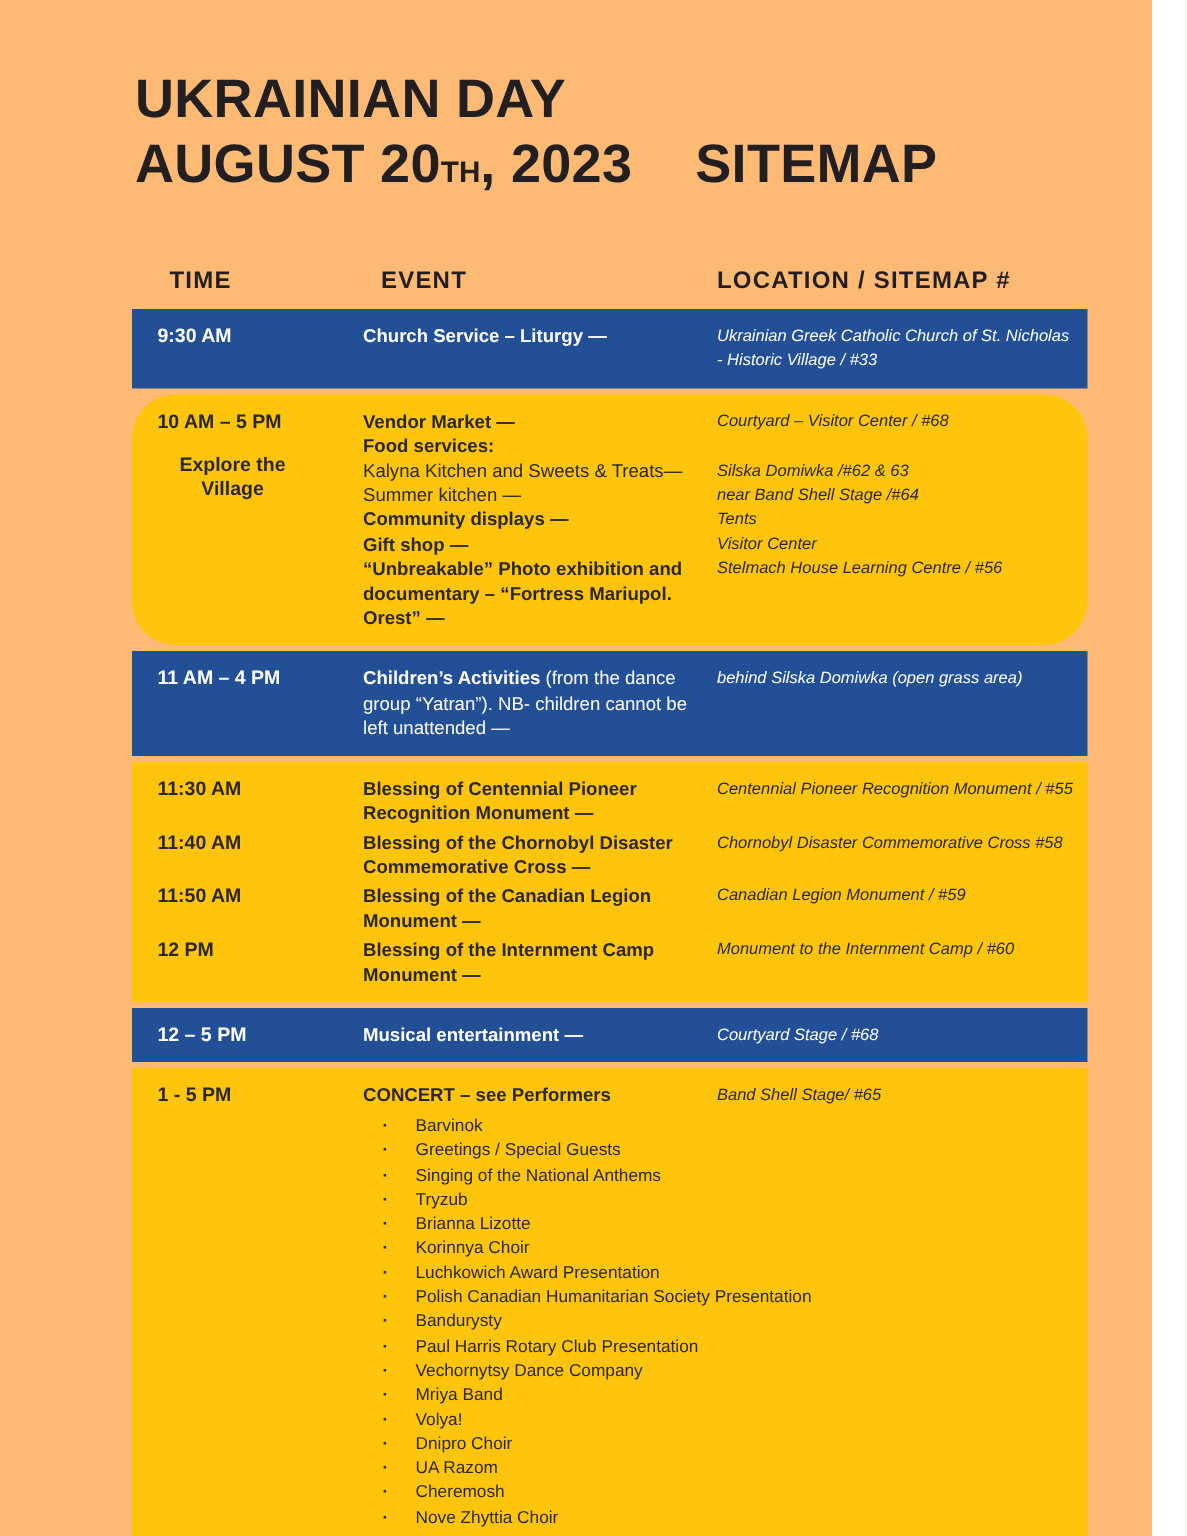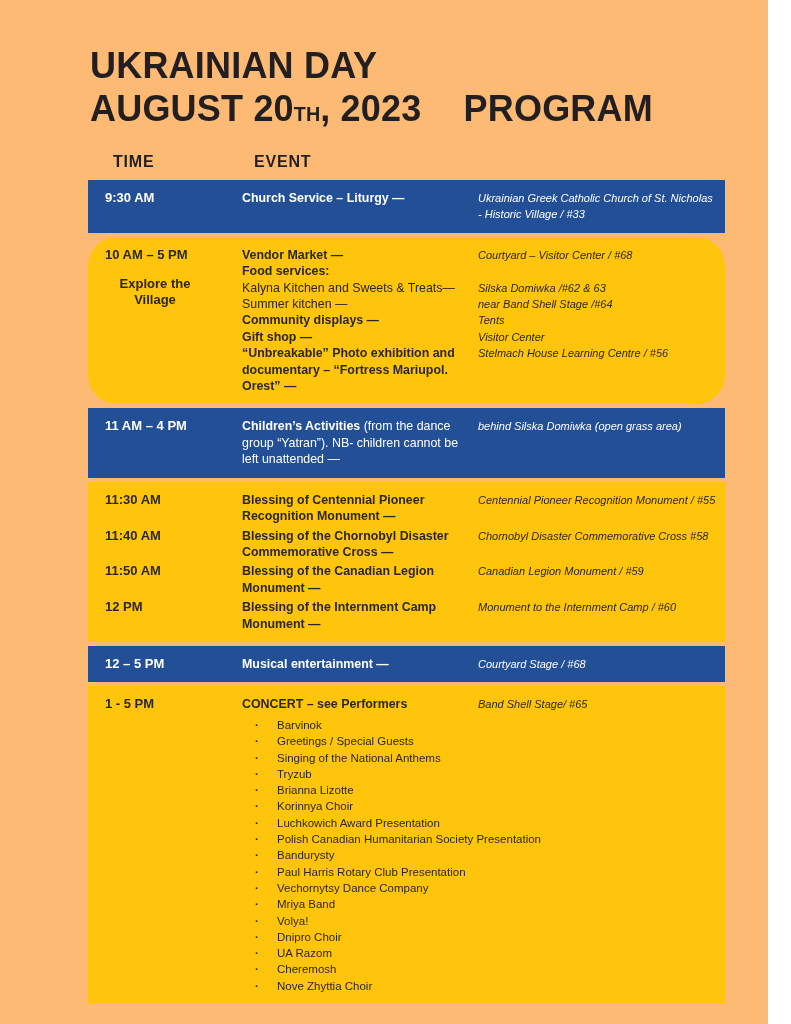--- a/index.html
+++ b/index.html
@@ -7,21 +7,21 @@
   .sheet { position:relative; width:768px; height:1024px; overflow:hidden; background:#fdba74; }
 
   
   .titles { margin:44px 0 0 90px; color:var(--title,#231F20); }
   .t1, .t2 { font-size:36px; font-weight:bold; line-height:43px; letter-spacing:0.2px; white-space:nowrap; }
   .th-small { font-size:0.55em; letter-spacing:0;text-align:right; }
   .program-gap { display:inline-block; width:42px; }
 
   
   .table { margin-left:88px; width:637px; }
-  .headers { display:flex; font-weight:bold; font-size:16px; letter-spacing:0.8px; color:var(--title,#231F20); margin:17px 0 9px 0; }
+  .headers { display:flex; font-weight:bold; font-size:16px; letter-spacing:0.8px; color:var(--title,#231F20); margin:42px 0 9px 0; }
   .h-time { width:154px; padding-left:25px; box-sizing:border-box; }
   .h-event { width:236px; padding-left:12px; box-sizing:border-box; }
   .h-location { flex:1; }
 
   
   .row { margin-bottom:4px; padding:10px 0; }
   .row.blue { background:var(--blue,#234F97); color:#ffffff; }
   .row.yellow { background:var(--yellow,#FFC40C); color:var(--dark,#2B2823); }
   .row.has-rowtime { display:flex; align-items:flex-start;border-radius:29px; }
   .row-body { flex:1; }
@@ -43,27 +43,28 @@
   .performer { display:flex; font-size:11.5px; line-height:16.3px; }
   .dot { flex:0 0 35px; width:35px; padding-left:13px; box-sizing:border-box; font-weight:bold; }
   .ptext { flex:1; padding-right:60px; }
 </style>
 </head>
 <body>
 
 <div class="sheet">
   <header class="titles">
     <div class="t1">UKRAINIAN DAY</div>
-    <div class="t2"><span>AUGUST 20</span><span class="th-small">TH</span><span>, 2023</span><span class="program-gap"></span><span>PROGRAM</span></div>
+    <div class="t2"><span>AUGUST 20</span><span class="th-small">TH</span><span>, 2023</span><span class="program-gap"></span><span>SITEMAP</span></div>
   </header>
 
   <div class="table">
     <div class="headers">
       <div class="h-time">TIME</div>
       <div class="h-event">EVENT</div>
+      <div class="h-location">LOCATION / SITEMAP #</div>
     </div>
     <div id="rows">
         <div class="row blue">
           <div class="entry with-time">
             <div class="cell-time">
               <div class="time-main">9:30 AM</div>
             </div>
             <div class="cell-event"><span class="seg-b">Church Service – Liturgy —</span></div>
             <div class="cell-location">Ukrainian Greek Catholic Church of St. Nicholas - Historic Village / #33</div>
           </div>

